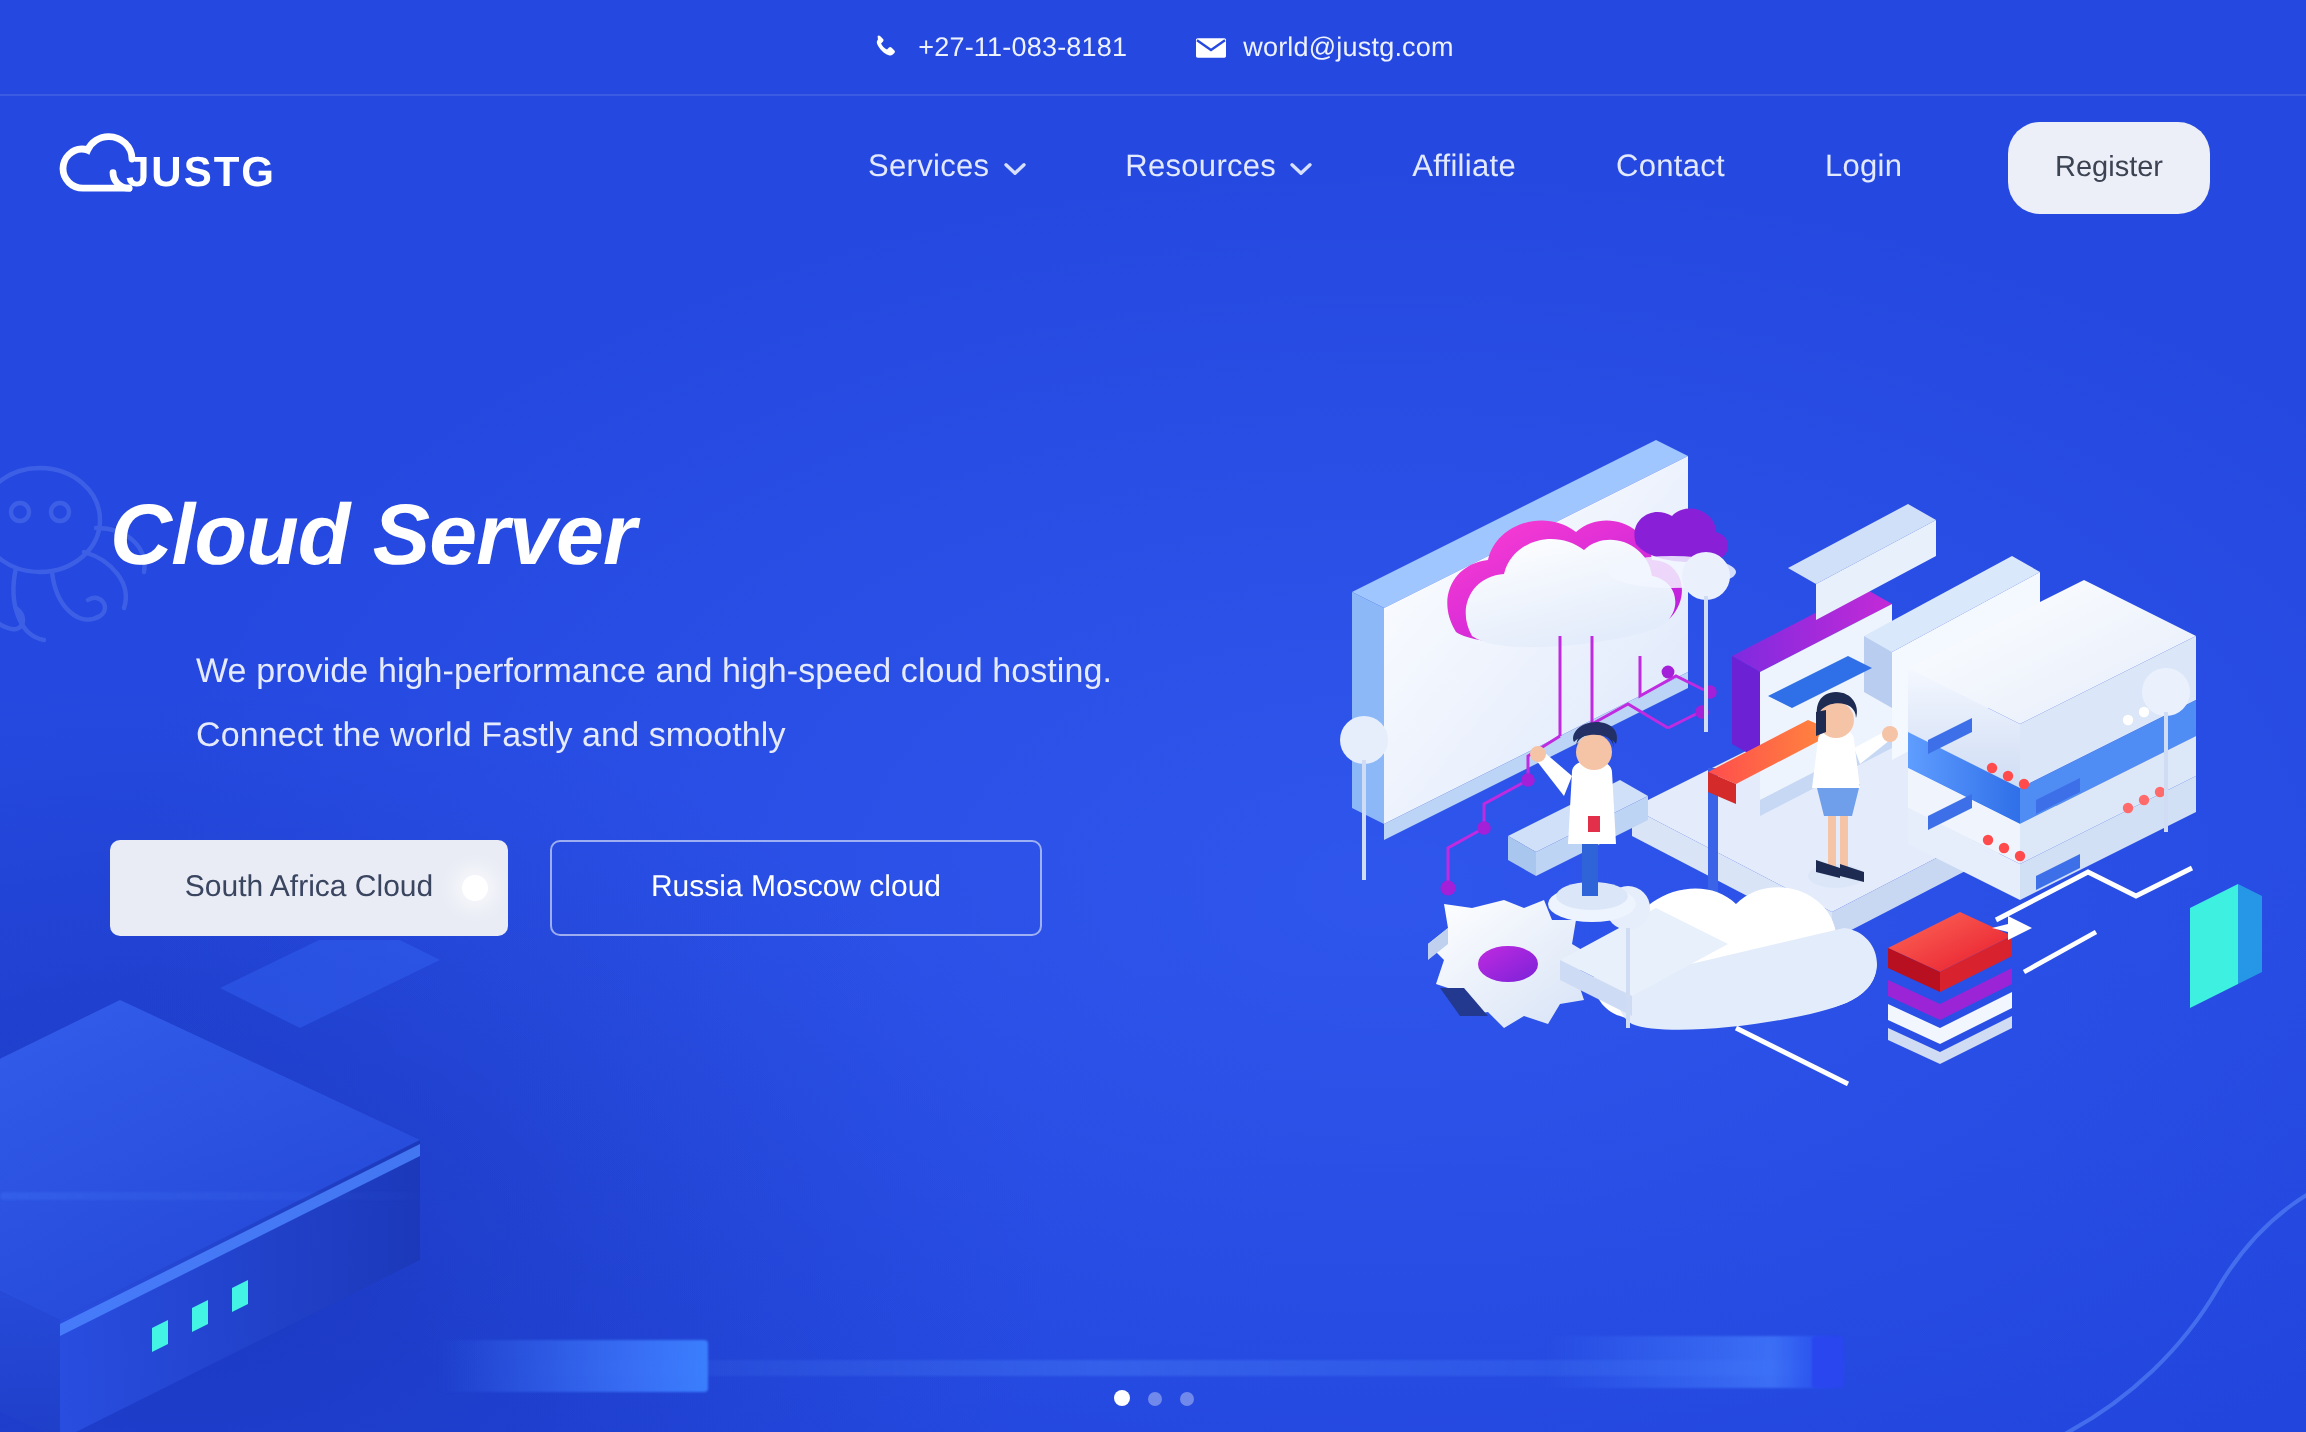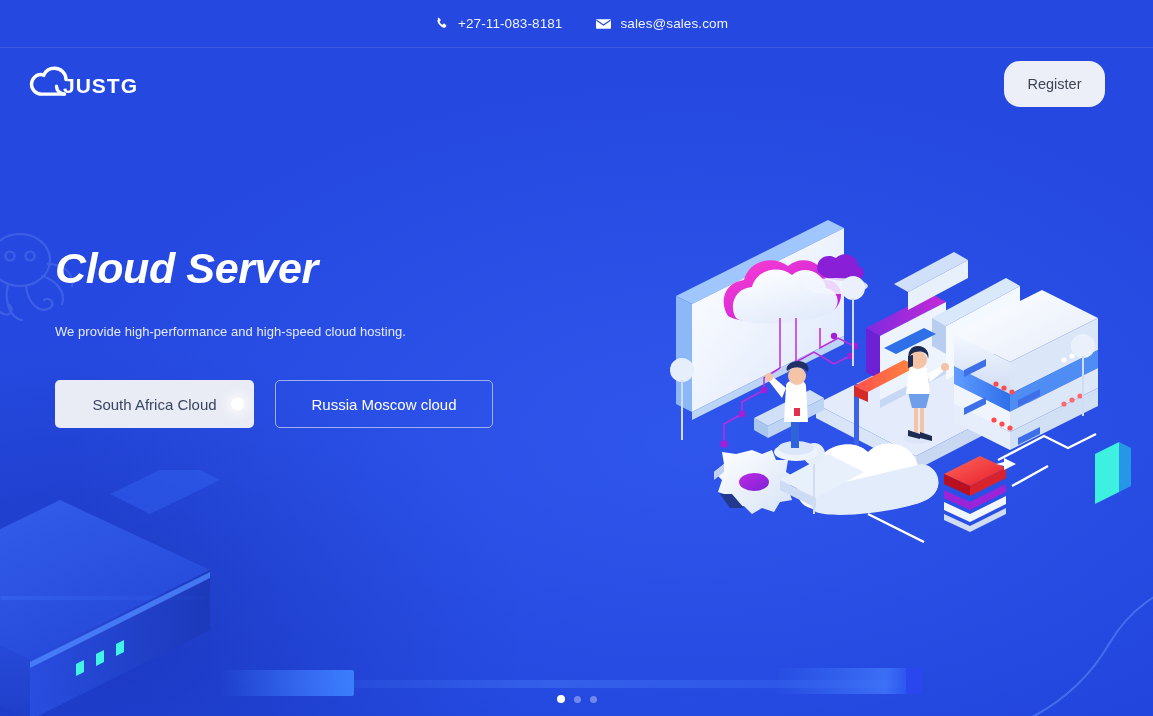--- a/index.html
+++ b/index.html
@@ -120,22 +120,23 @@
   }
 
   
   .hero { position:absolute; left:55px; top:246px; z-index:4; }
   .hero-title {
     color:#ffffff; font-size:43px; font-weight:bold;
     letter-spacing:-0.4px; line-height:1.05;font-style:italic;
   }
   .hero-sub {
     margin-top:29px;
-    color:#e5eafd; font-size:13px; line-height:1.87;
+    color:#e5eafd; font-size:17px; line-height:1.87;
     letter-spacing:.05px;
+    margin-left:43px;
   }
   .hero-sub div { white-space:nowrap; }
 
   .cta-row { margin-top:36px; display:flex; align-items:center; }
   .cta {
     height:48px; border-radius:5px;
     display:flex; align-items:center; justify-content:center;
     font-size:15px; font-family:"Liberation Sans", sans-serif;
     cursor:pointer; position:relative; overflow:hidden;
   }
@@ -145,21 +146,21 @@
     border:none;
     color:#3a4560;
   }
   .cta-primary .glow {
     position:absolute; right:10px; top:50%; transform:translateY(-50%);
     width:13px; height:13px; border-radius:50%;
     background:#ffffff;
     box-shadow:0 0 9px 5px rgba(255,255,255,.55);
   }
   .cta-secondary {
-    width:218px; margin-left:21px;
+    width:246px; margin-left:21px;
     background:transparent;
     border:1px solid rgba(255,255,255,0.55);
     color:#ffffff;
   }
 
   
   .illus {
     position:absolute; left:668px; top:208px;
     width:445px; height:335px;
     z-index:3;
@@ -259,44 +260,68 @@
       <svg width="14" height="14" viewBox="0 0 16 16">
         <path d="M3.2 1.2c.4-.4 1-.4 1.4 0l1.7 1.7c.4.4.4 1 0 1.4L5.2 5.4c.5 1.4 1.9 2.8 3.4 3.4l1.1-1.1c.4-.4 1-.4 1.4 0l1.7 1.7c.4.4.4 1 0 1.4l-.9.9c-.6.6-1.5.8-2.3.5C6.6 11 4.2 8.6 2.9 5.5c-.3-.8-.1-1.7.5-2.3l-.2-2z"></path>
       </svg>
       <span>+27-11-083-8181</span>
     </a>
     <a class="topbar-item" href="#">
       <svg width="15" height="12" viewBox="0 0 18 14">
         <path d="M1 1.2h16c.55 0 1 .45 1 1v9.6c0 .55-.45 1-1 1H1c-.55 0-1-.45-1-1V2.2c0-.55.45-1 1-1z" fill="#fff"></path>
         <path d="M0.6 2.4L9 8.2l8.4-5.8" fill="none" stroke="#2549e0" stroke-width="1.4"></path>
       </svg>
-      <span>sales@sales.com</span>
+      <span>world@justg.com</span>
     </a>
   </div>
 
   <nav class="nav">
 
     <a class="logo" href="#">
       <svg width="118" height="44" viewBox="0 0 118 44">
         <path d="M44 17.5c0-6.2-5.2-11.2-11.6-11.2-4.8 0-8.9 2.8-10.6 6.8-.9-.4-1.9-.6-3-.6C14 12.5 9.5 16.9 9.5 22.3S14 32.1 19.5 32.1h23" fill="none" stroke="#ffffff" stroke-width="3.4" stroke-linecap="round"></path>
         <path d="M42.5 32.1c-4.4 0-8-3.5-8-7.8" fill="none" stroke="#ffffff" stroke-width="3.4" stroke-linecap="round"></path>
         <g fill="#ffffff" font-family="Liberation Sans, sans-serif" font-size="21" font-weight="bold" letter-spacing="1">
           <text x="41" y="31">JUSTG</text>
         </g>
       </svg>
     </a>
 
+    <div class="menu">
+      <a class="menu-item" href="#">
+        <span>Services</span>
+        <svg class="chev" width="11" height="7" viewBox="0 0 11 7">
+            <path d="M1 1.4L5.5 5.6 10 1.4"></path>
+          </svg>
+      </a>
+      <a class="menu-item" href="#">
+        <span>Resources</span>
+        <svg class="chev" width="11" height="7" viewBox="0 0 11 7">
+            <path d="M1 1.4L5.5 5.6 10 1.4"></path>
+          </svg>
+      </a>
+      <a class="menu-item" href="#">
+        <span>Affiliate</span>
+      </a>
+      <a class="menu-item" href="#">
+        <span>Contact</span>
+      </a>
+      <a class="menu-item" href="#">
+        <span>Login</span>
+      </a>
+    </div>
 
     <button class="register-btn">Register</button>
   </nav>
 
   <div class="hero">
     <h1 class="hero-title">Cloud Server</h1>
     <div class="hero-sub">
       <div>We provide high-performance and high-speed cloud hosting.</div>
+      <div>Connect the world Fastly and smoothly</div>
     </div>
     <div class="cta-row">
       <button class="cta cta-primary">
         <span>South Africa Cloud</span>
         <span class="glow"></span>
       </button>
       <button class="cta cta-secondary">Russia Moscow cloud</button>
     </div>
   </div>
 

